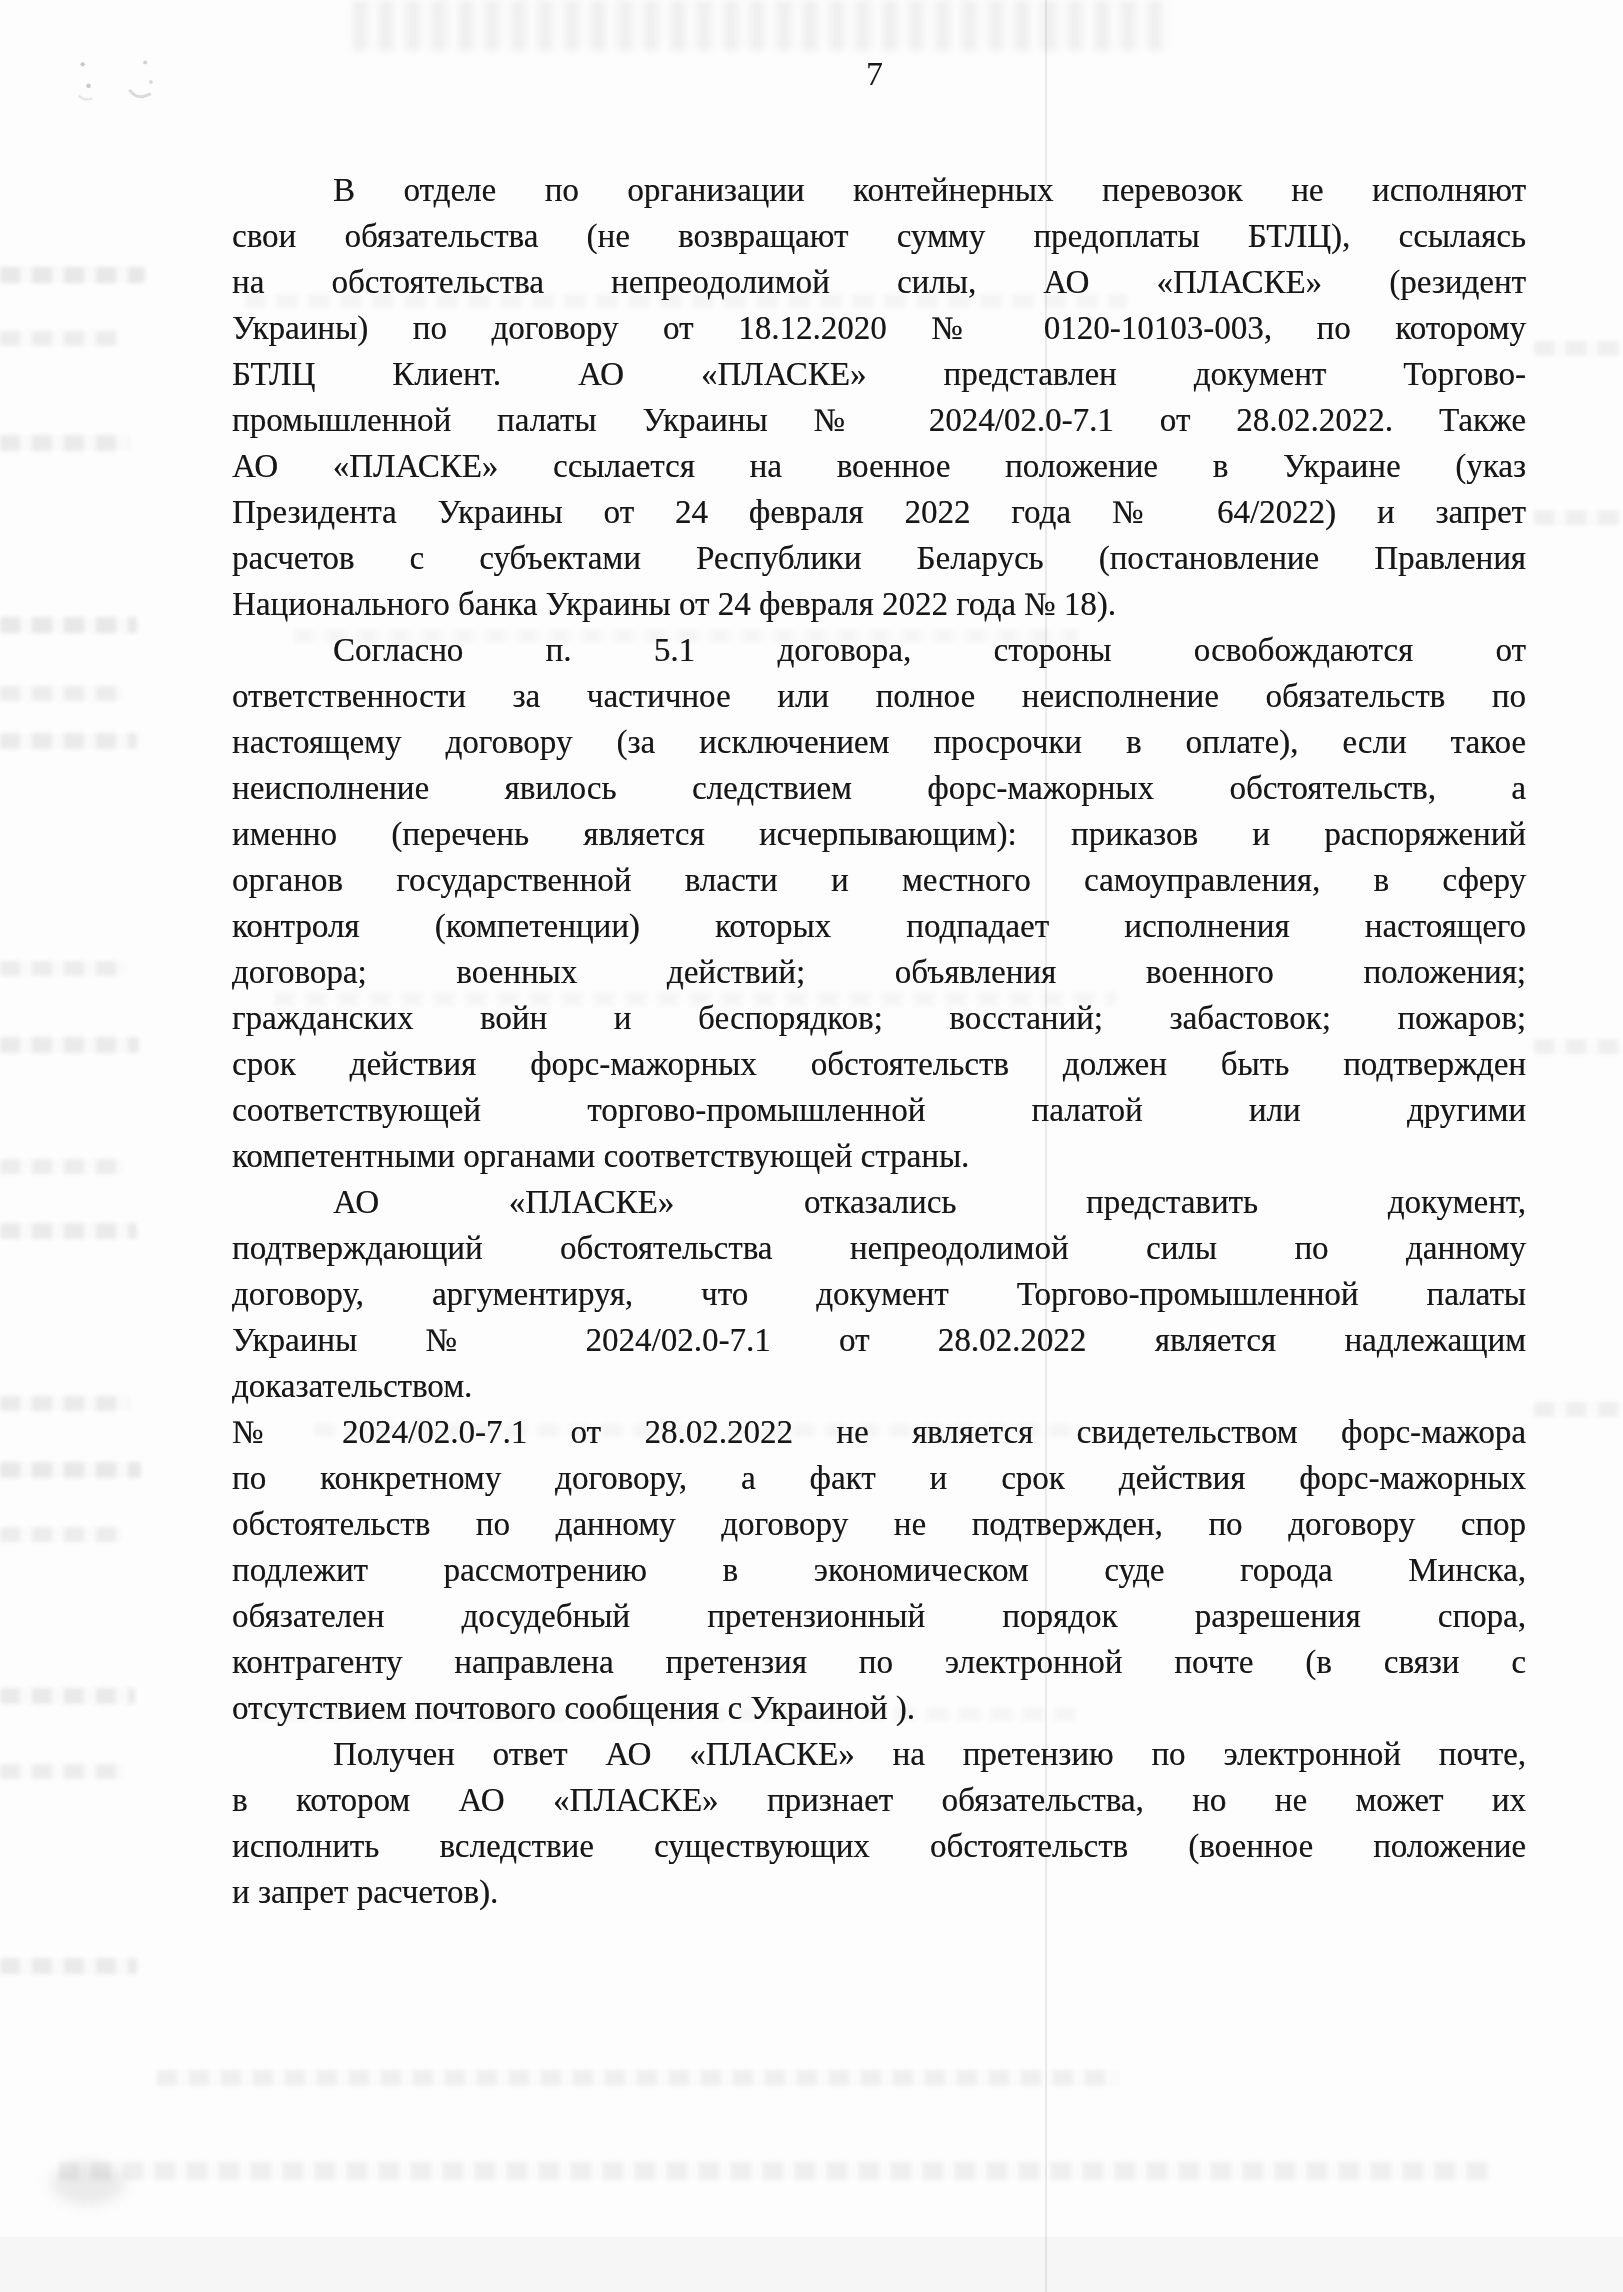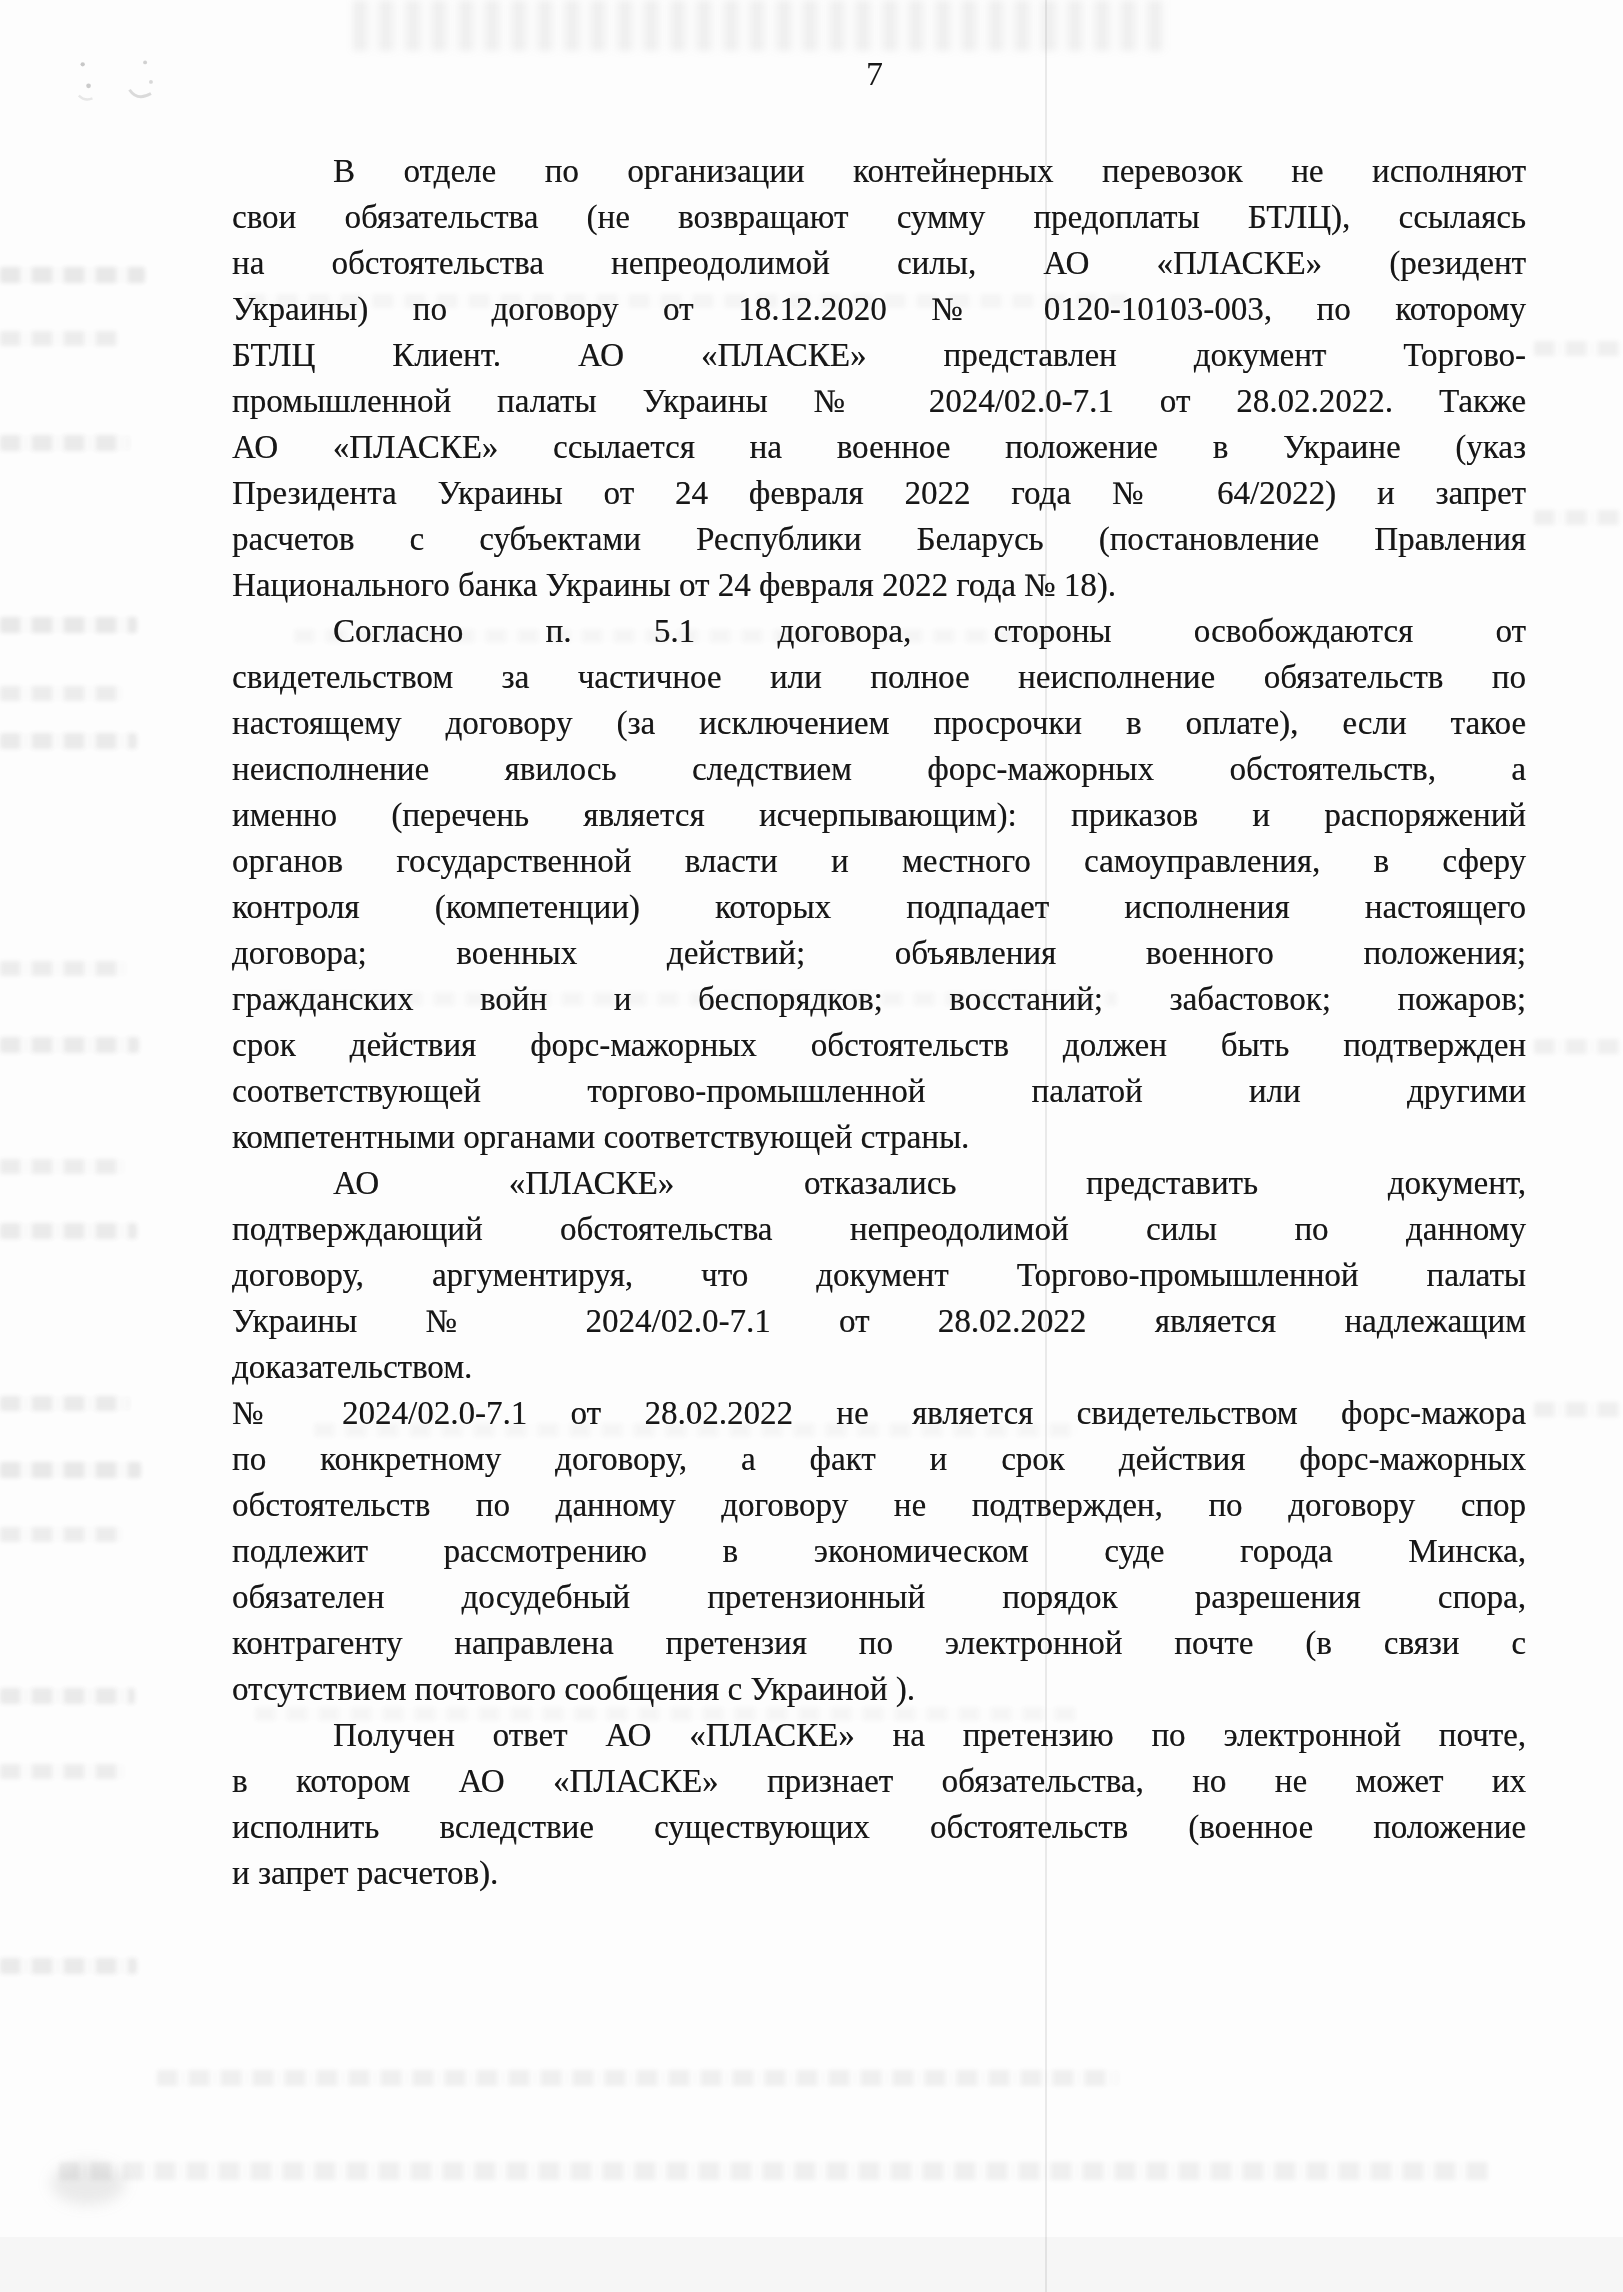--- a/index.html
+++ b/index.html
@@ -17,21 +17,21 @@
     position: absolute;
     left: 866px;
     top: 57px;
     font-size: 34px;
     line-height: 1;
     z-index: 3;
   }
   .text-block {
     position: absolute;
     left: 232px;
-    top: 148px;
+    top: 167px;
     width: 1294px;
     font-size: 33px;
     line-height: 46px;
     z-index: 2;
     text-shadow: 0.3px 0.3px 0.4px rgba(15,15,15,0.55);
   }
   .para { margin: 0; }
   .line {
     text-align: justify;
     text-align-last: justify;
@@ -128,21 +128,21 @@
         <div class="line">Украины) по договору от 18.12.2020 № 0120-10103-003, по которому</div>
         <div class="line">БТЛЦ Клиент. АО «ПЛАСКЕ» представлен документ Торгово-</div>
         <div class="line">промышленной палаты Украины № 2024/02.0-7.1 от 28.02.2022. Также</div>
         <div class="line">АО «ПЛАСКЕ» ссылается на военное положение в Украине (указ</div>
         <div class="line">Президента Украины от 24 февраля 2022 года № 64/2022) и запрет</div>
         <div class="line">расчетов с субъектами Республики Беларусь (постановление Правления</div>
         <div class="line last">Национального банка Украины от 24 февраля 2022 года № 18).</div>
       </div>
       <div class="para">
         <div class="line first">Согласно п. 5.1 договора, стороны освобождаются от</div>
-        <div class="line">свидетельством за частичное или полное неисполнение обязательств по</div>
+        <div class="line">ответственности за частичное или полное неисполнение обязательств по</div>
         <div class="line">настоящему договору (за исключением просрочки в оплате), если такое</div>
         <div class="line">неисполнение явилось следствием форс-мажорных обстоятельств, а</div>
         <div class="line">именно (перечень является исчерпывающим): приказов и распоряжений</div>
         <div class="line">органов государственной власти и местного самоуправления, в сферу</div>
         <div class="line">контроля (компетенции) которых подпадает исполнения настоящего</div>
         <div class="line">договора; военных действий; объявления военного положения;</div>
         <div class="line">гражданских войн и беспорядков; восстаний; забастовок; пожаров;</div>
         <div class="line">срок действия форс-мажорных обстоятельств должен быть подтвержден</div>
         <div class="line">соответствующей торгово-промышленной палатой или другими</div>
         <div class="line last">компетентными органами соответствующей страны.</div>

